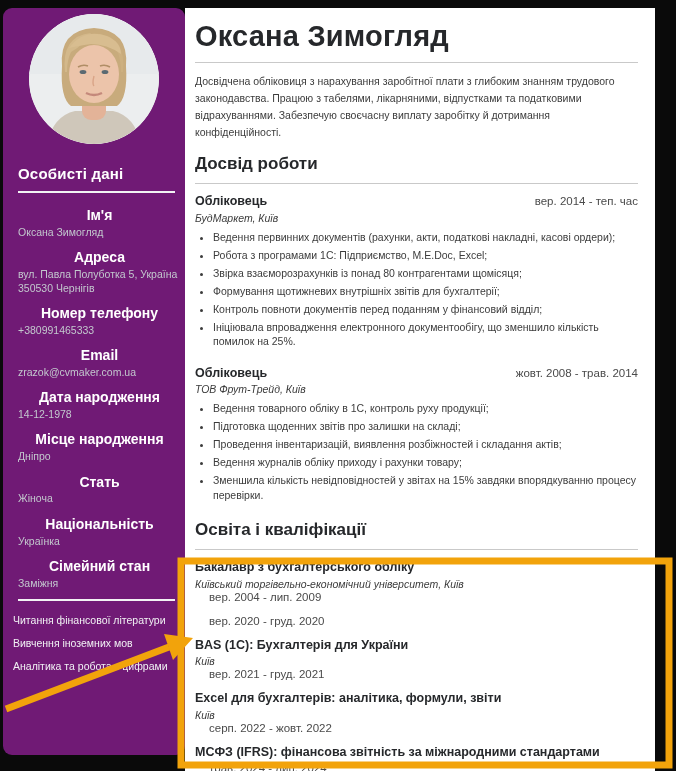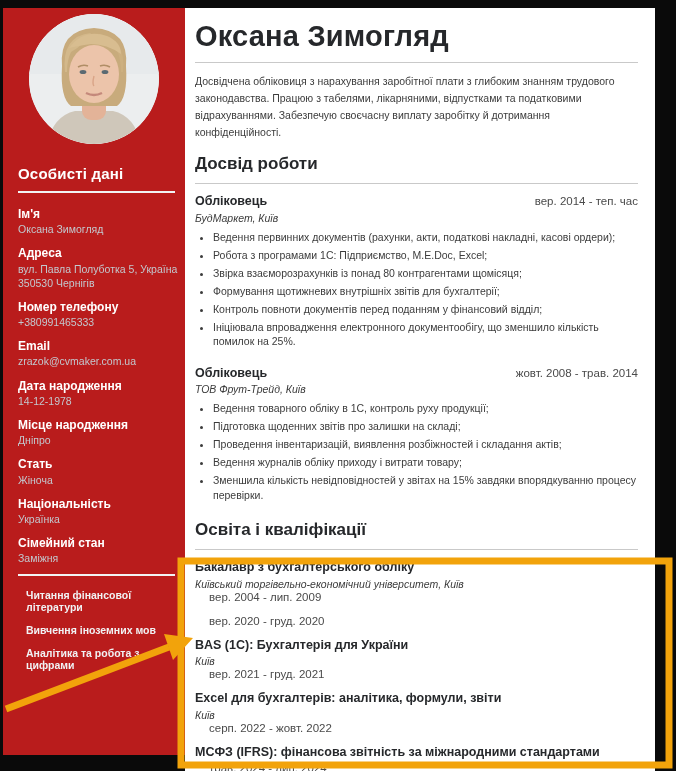--- a/index.html
+++ b/index.html
@@ -10,39 +10,39 @@
     font-family:"Liberation Sans", sans-serif;
     overflow:hidden;
   }
   
   .main-bg {
     position:absolute; left:185px; top:8px; width:470px; height:763px;
     background:#ffffff;
   }
   .sidebar {
     position:absolute; left:3px; top:8px; width:182px; height:747px;
-    background:#b91c1c; color:#ffffff; overflow:hidden;
+    background:#701a75; color:#ffffff; overflow:hidden;border-radius:9px;
   }
   
   .photo-wrap {
     width:130px; height:130px; border-radius:50%;
     margin:6px auto 0 auto; overflow:hidden; background:#e9ebec;
   }
   .side-section-title {
     font-size:15px; font-weight:bold; color:#ffffff;
     margin:21px 10px 0 15px; letter-spacing:.2px;
   }
   .side-rule {
     border:none; border-top:2px solid #f2f3f4;
     margin:9px 10px 13px 15px;
   }
   .side-field { margin:0 4px 9px 15px; line-height:1.35; }
-  .side-label { font-size:12px; font-weight:bold; color:#ffffff; }
+  .side-label { font-size:14px; font-weight:bold; color:#ffffff;text-align:center; }
   .side-value { font-size:10.5px; color:#c3c8ce; }
-  .interest-item { font-size:10.5px; font-weight:bold; color:#f1f2f4; margin:0 4px 11px 23px; }
+  .interest-item { font-size:10.5px; font-weight:normal; color:#f1f2f4; margin:0 4px 11px 10px; }
   
   .main-content {
     position:absolute; left:185px; top:8px; width:470px; height:763px;
     padding:12px 17px 0 10px; color:#3c3c3c; overflow:hidden;
   }
   .cv-name { font-size:29px; font-weight:bold; color:#26282b; letter-spacing:.2px; }
   .main-rule { border:none; border-top:1px solid #c9c9c9; margin:9px 0 10px 0; }
   .summary { font-size:10.5px; line-height:1.62; color:#3c3c3c; }
   .section-title { font-size:17px; font-weight:bold; color:#26282b; margin-top:13px; }
   .section-title.edu { margin-top:18px; }
@@ -176,21 +176,21 @@
   <section class="job">
     <div class="entry-head">
       <span class="entry-title">Обліковець</span>
       <span class="entry-dates">жовт. 2008 - трав. 2014</span>
     </div>
     <div class="entry-org">ТОВ Фрут-Трейд, Київ</div>
     <ul class="bullets">
       <li>Ведення товарного обліку в 1С, контроль руху продукції;</li>
       <li>Підготовка щоденних звітів про залишки на складі;</li>
       <li>Проведення інвентаризацій, виявлення розбіжностей і складання актів;</li>
-      <li>Ведення журналів обліку приходу і витрати товару;</li>
+      <li>Ведення журналів обліку приходу і рахунки товару;</li>
       <li>Зменшила кількість невідповідностей у звітах на 15% завдяки впорядкуванню процесу перевірки.</li>
     </ul>
   </section>
 
   <h2 class="section-title edu">Освіта і кваліфікації</h2>
   <hr class="main-rule">
 
   <div class="edu-entry">
     <div class="edu-left">
       <div class="entry-title">Бакалавр з бухгалтерського обліку</div>

